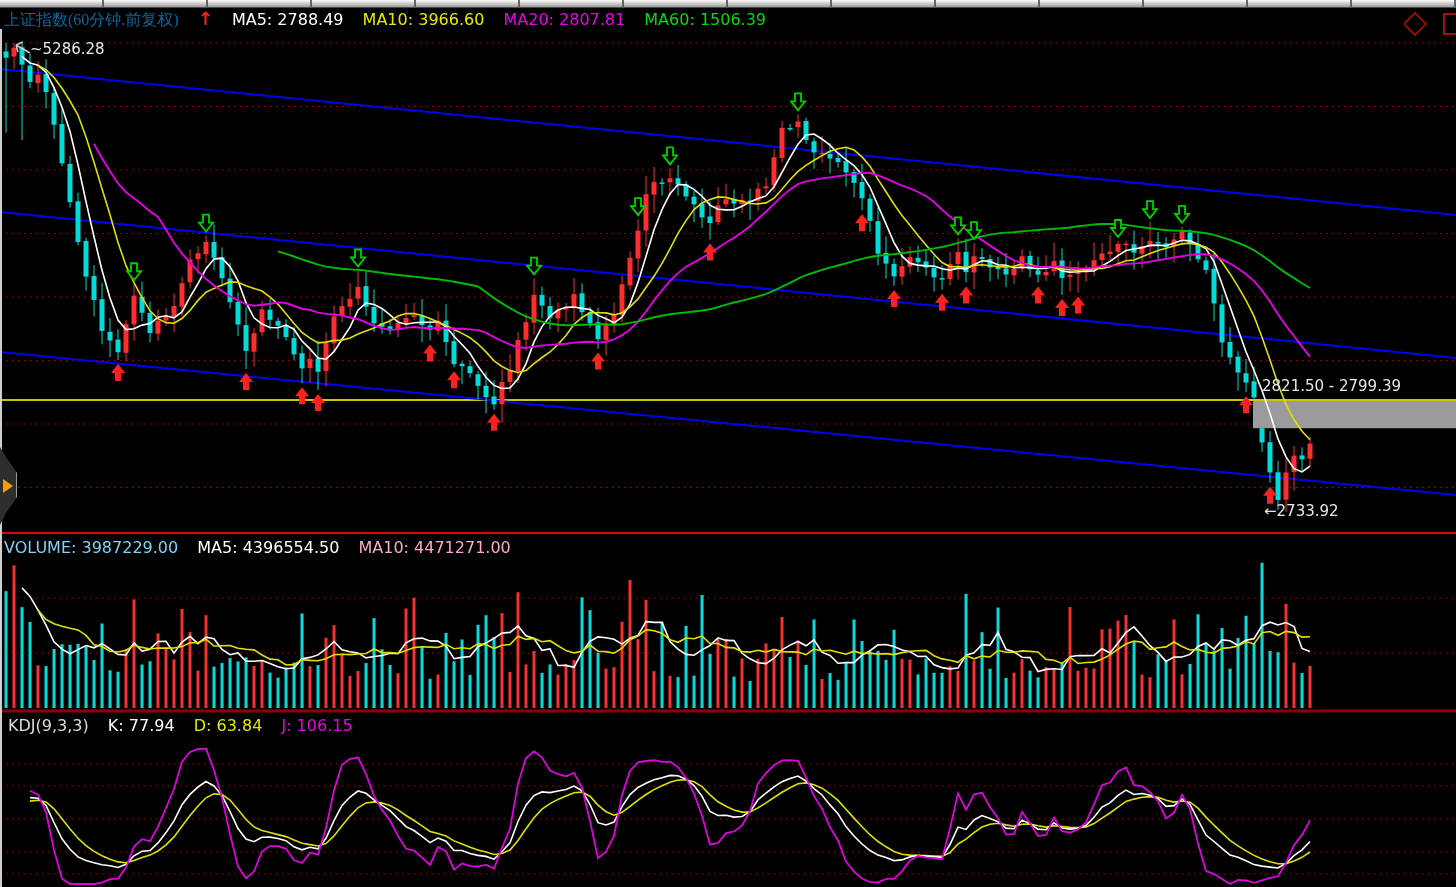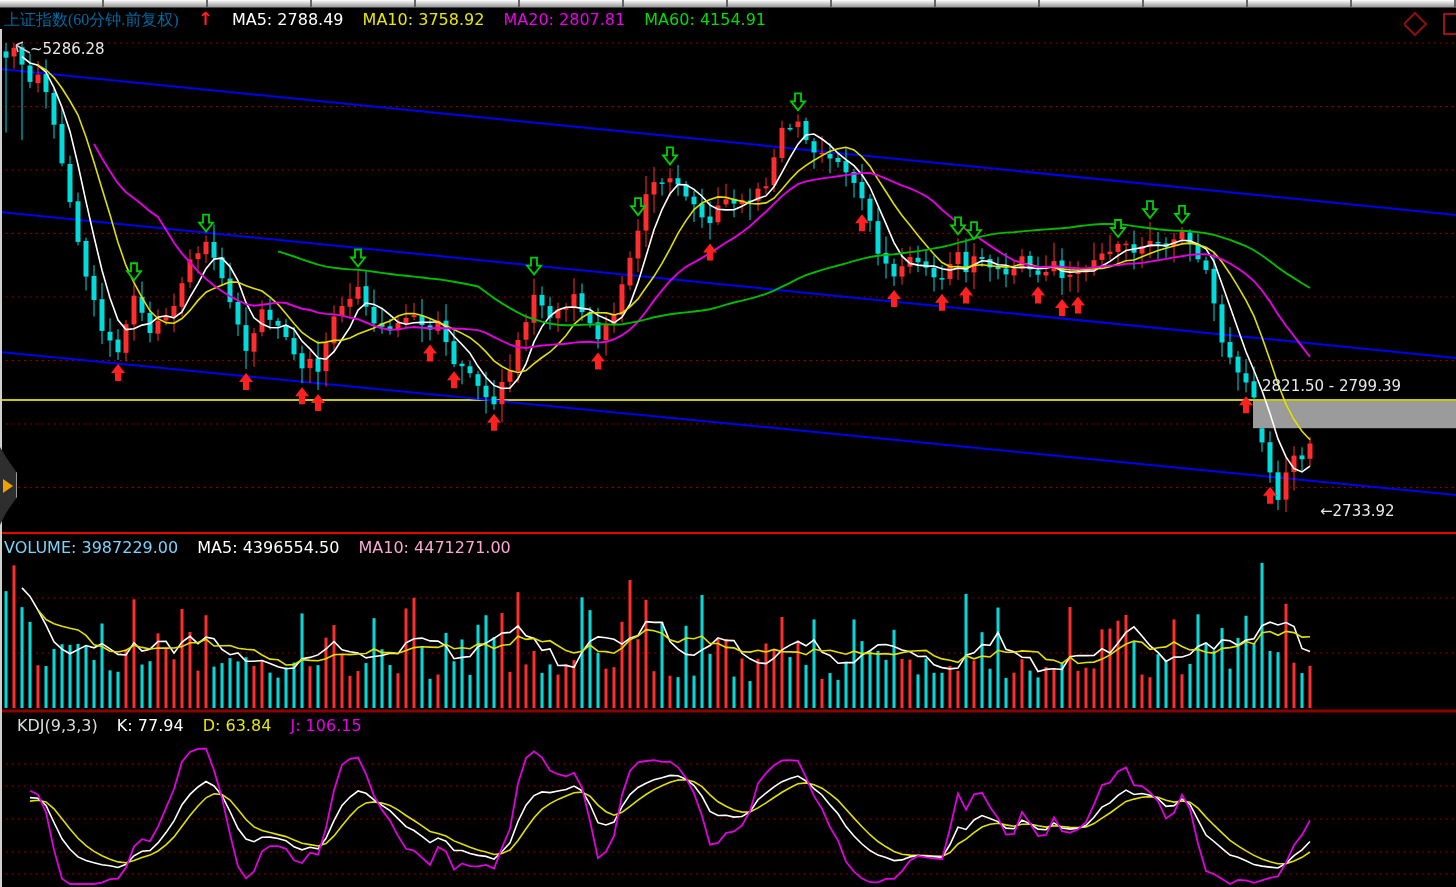--- a/index.html
+++ b/index.html
@@ -8,26 +8,26 @@
   .toolbar-strip{position:absolute;left:0;top:0;width:1456px;height:7px;
      background:
        repeating-linear-gradient(90deg, rgba(120,120,120,0) 0 102px, rgba(90,90,90,.9) 102px 104px),
        linear-gradient(#fdfdfd,#b9b9b9 70%,#9a9a9a);
      border-bottom:1px solid #4a4a4a;}
   .left-edge{position:absolute;left:0;top:29px;width:2px;height:858px;background:#cfcfcf;}
   .hdr{position:absolute;white-space:nowrap;font-size:16px;line-height:20px;}
   .hdr span{margin-right:14px;}
   .main-hdr{left:4px;top:9px;}
   .vol-hdr{left:4px;top:538px;}
-  .kdj-hdr{left:17px;top:716px;text-decoration:underline;}
+  .kdj-hdr{left:8px;top:716px;text-decoration:underline;}
   .red-arrow{color:#ff2020;font-weight:bold;font-size:18px;margin-right:8px;}
   .lbl{position:absolute;color:#e8e8e8;font-size:15px;white-space:nowrap;}
   .high-label{left:30px;top:40px;}
   .gap-label{left:1262px;top:377px;}
-  .low-label{left:1320px;top:502px;}
+  .low-label{left:1264px;top:502px;}
   svg.chart{position:absolute;left:0;top:0;}
   .side-tab{position:absolute;left:0;top:447px;width:16px;height:76px;cursor:pointer;
      background:#2e2e2e;border:1px solid #9a9a9a;border-left:none;
      clip-path:polygon(0 0,6px 10px,100% 26px,100% 50px,6px 66px,0 100%);}
   .side-tab .tri{position:absolute;left:3px;top:31px;width:0;height:0;
      border-left:10px solid #f0a000;border-top:7px solid transparent;border-bottom:7px solid transparent;}
   .corner-icons{position:absolute;right:0;top:8px;}
 </style>
 </head>
 <body>
@@ -618,23 +618,23 @@
         <polyline points="30,790.7 38,794.6 46,812.4 54,849.9 62,878.8 70,884.0 78,884.0 86,884.0 94,884.0 102,882.6 110,879.1 118,878.6 126,867.5 134,846.6 142,839.2 150,841.3 158,826.6 166,808.0 174,789.0 182,761.8 190,752.0 198,748.8 206,748.7 214,770.2 222,797.9 230,834.2 238,866.4 246,878.5 254,871.3 262,851.3 270,846.1 278,846.2 286,848.8 294,860.3 302,863.0 310,852.7 318,854.6 326,828.1 334,790.2 342,764.8 350,758.8 358,757.5 366,774.0 374,795.9 382,809.9 390,820.7 398,835.9 406,848.8 414,850.5 422,857.6 430,865.0 438,847.1 446,851.3 454,869.6 462,863.4 470,866.2 478,866.3 486,864.9 494,868.6 502,847.6 510,828.8 518,783.6 526,758.1 534,751.4 542,757.6 550,770.6 558,774.2 566,776.4 574,772.8 582,787.8 590,821.0 598,858.1 606,851.7 614,836.0 622,795.1 630,771.0 638,762.3 646,761.0 654,760.2 662,761.9 670,761.6 678,767.3 686,778.0 694,793.4 702,815.8 710,844.6 718,843.0 726,833.1 734,831.5 742,825.4 750,811.2 758,783.3 766,773.2 774,765.3 782,760.5 790,760.1 798,760.8 806,777.3 814,796.2 822,808.7 830,827.1 838,840.5 846,861.5 854,871.7 862,878.6 870,882.2 878,882.3 886,878.9 894,878.9 902,871.1 910,860.5 918,856.0 926,857.4 934,858.4 942,859.2 950,828.5 958,793.4 966,809.8 974,794.4 982,792.8 990,807.0 998,818.1 1006,834.6 1014,833.8 1022,812.0 1030,823.3 1038,836.0 1046,835.0 1054,817.4 1062,831.1 1070,832.7 1078,829.3 1086,822.2 1094,804.4 1102,785.1 1110,782.5 1118,771.5 1126,767.4 1134,785.2 1142,786.1 1150,792.5 1158,801.2 1166,818.5 1174,812.8 1182,794.7 1190,809.1 1198,843.4 1206,871.1 1214,874.1 1222,879.1 1230,884.0 1238,880.0 1246,880.3 1254,882.9 1262,880.4 1270,877.9 1278,876.3 1286,862.7 1294,845.1 1302,834.9 1310,820.4 " fill="none" stroke="#e000e0" stroke-width="1.8"></polyline>
       </g>
     </svg>
 
   <div class="left-edge"></div>
 
   <div class="hdr main-hdr">
     <span style="color: #0369a1; font-family: Liberation Serif, serif;">上证指数(60分钟.前复权)</span>
     <span class="red-arrow">↑</span>
     <span style="color: rgb(255, 255, 255); text-align: right;">MA5: 2788.49</span>
-    <span style="color: rgb(232, 232, 0);">MA10: 3758.92</span>
+    <span style="color: rgb(232, 232, 0);">MA10: 3966.60</span>
     <span style="color: rgb(232, 0, 232);">MA20: 2807.81</span>
-    <span style="color: rgb(0, 220, 0);">MA60: 4154.91</span>
+    <span style="color: rgb(0, 220, 0);">MA60: 1506.39</span>
   </div>
 
   <span class="lbl high-label">~5286.28</span>
   <span class="lbl gap-label">2821.50 - 2799.39</span>
   <span class="lbl low-label">←2733.92</span>
 
   <div class="hdr vol-hdr">
     <span style="color: #7dd3fc;">VOLUME: 3987229.00</span>
     <span style="color: rgb(255, 255, 255); margin-top: 20px;">MA5: 4396554.50</span>
     <span style="color: #f9a8d4;">MA10: 4471271.00</span>

